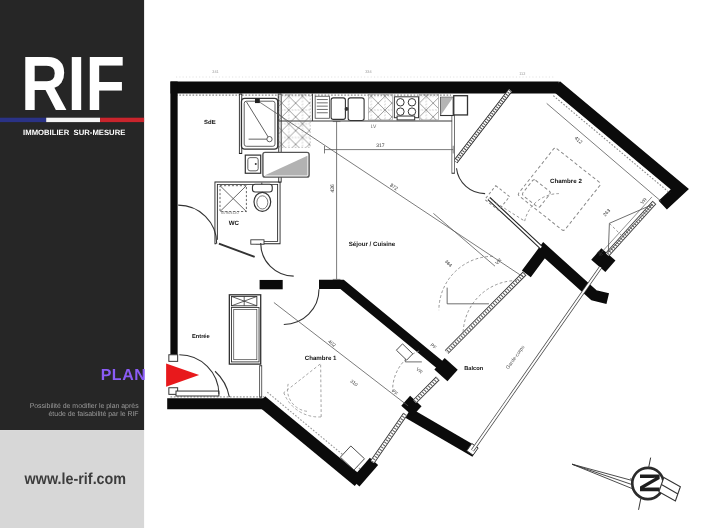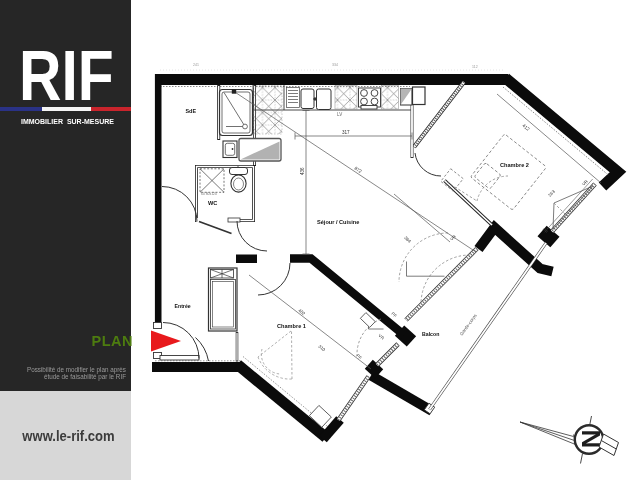--- a/index.html
+++ b/index.html
@@ -16,21 +16,21 @@
 <div class="abs" style="left:18.5px;top:36px;width:140px;color:#fff;font-weight:bold;font-size:70px;transform:scaleX(0.84);transform-origin:left top;">RIF</div>
 
 <div class="abs" style="left:0;top:107px;width:42px;height:3.5px;background:#2a3286;"></div>
 
 <div class="abs" style="left:42px;top:107px;width:49px;height:3.5px;background:#f4f4f4;"></div>
 
 <div class="abs" style="left:91px;top:107px;width:40px;height:3.5px;background:#c9242c;"></div>
 
 <div class="abs" style="left:21px;top:117.5px;white-space:nowrap;color:#fff;font-weight:bold;font-size:7px;letter-spacing:0px;">IMMOBILIER&nbsp;&nbsp;SUR-MESURE</div>
 
-<div class="abs" style="left:0;top:333px;width:133px;text-align:right;color:#4d7c0f;font-weight:bold;font-size:14.5px;letter-spacing:0.5px;">PLAN</div>
+<div class="abs" style="left:0;top:333px;width:133px;text-align:right;color:#8b5cf6;font-weight:bold;font-size:14.5px;letter-spacing:0.5px;">PLAN</div>
 
 <div class="abs" style="left:0;top:366px;width:126px;text-align:right;color:#9a9a9a;font-size:6.3px;line-height:7.2px;">Possibilité de modifier le plan après<br>étude de faisabilité par le RIF</div>
 
 <div class="abs" style="left:2.5px;top:427.5px;width:131px;text-align:center;color:#3c3c3c;font-weight:bold;font-size:14.5px;transform:scaleX(0.9);transform-origin:center top;">www.le-rif.com</div>
 
 <svg class="abs" style="left:0;top:0" width="640" height="480" viewBox="0 0 640 480">
 <defs>
 <pattern id="tileL" width="12.5" height="12.5" patternUnits="userSpaceOnUse">
   <path d="M0,0 L12.5,12.5 M12.5,0 L0,12.5" stroke="#6a6a6a" stroke-width="0.6" fill="none"></path>
   <path d="M0,0 H12.5 V12.5 H0 Z" stroke="#999" stroke-width="0.5" stroke-dasharray="1.4,1.4" fill="none"></path>

